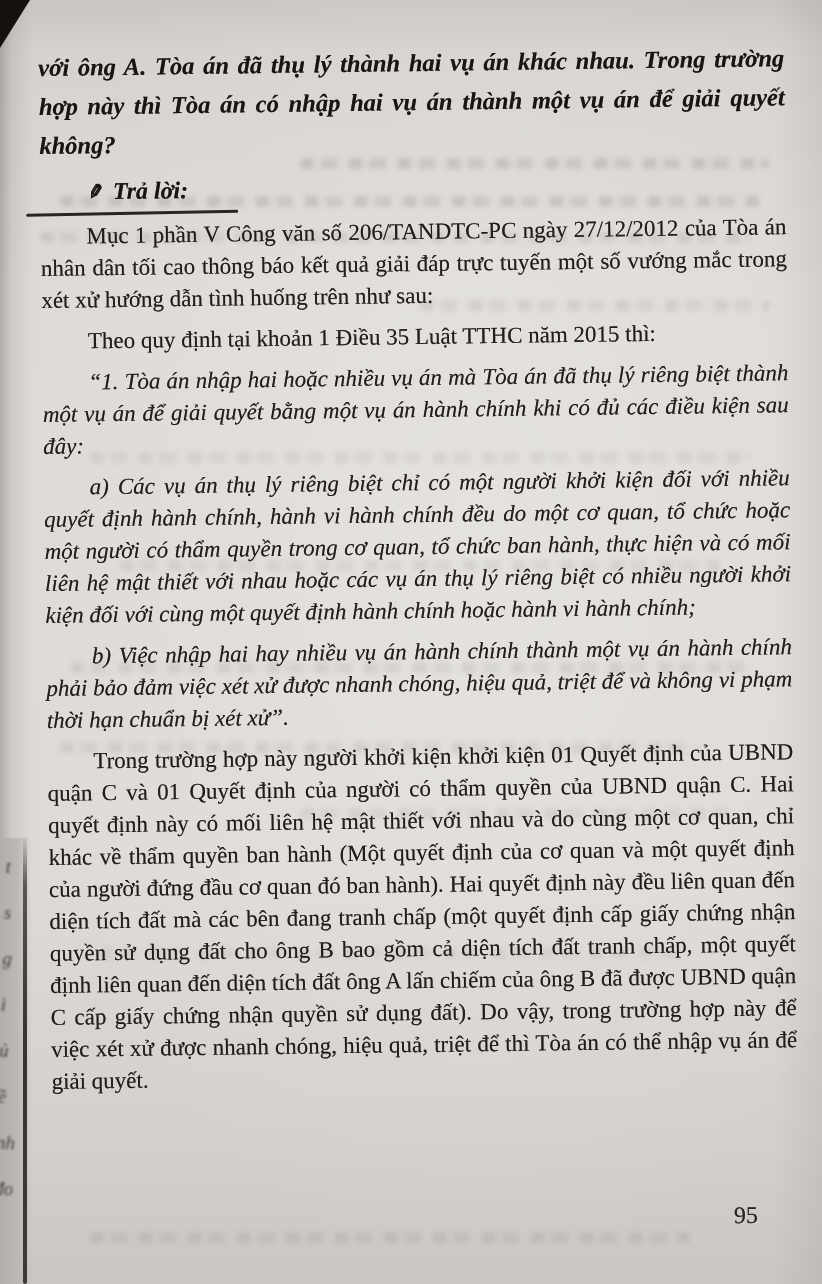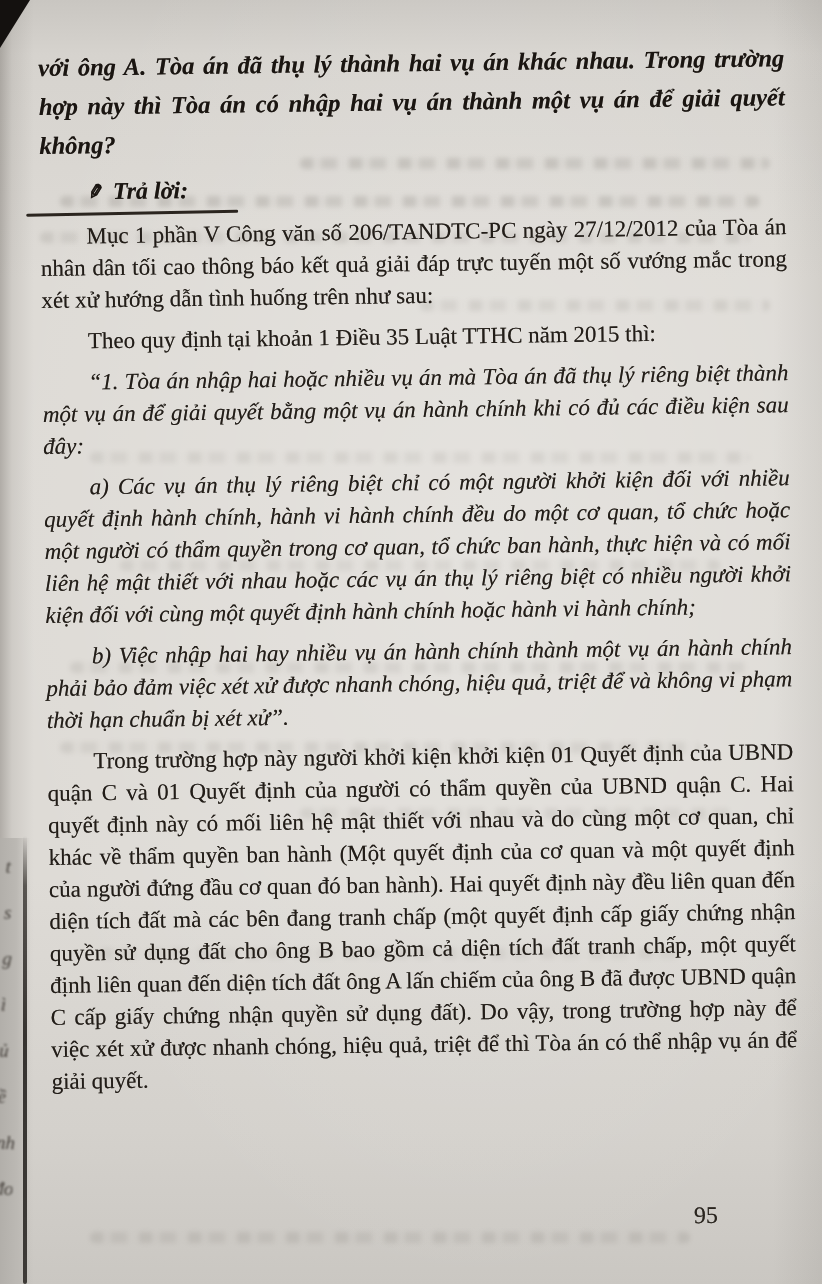--- a/index.html
+++ b/index.html
@@ -48,21 +48,21 @@
     word-spacing:2.5px;color:#1a1511;margin:0;}
   .answer-heading{position:relative;margin:12px 0 13px 48px;font-weight:bold;font-style:italic;
     font-size:24px;line-height:30px;color:#1a1511;}
   .pencil-icon{display:inline-block;transform:scaleX(-1) rotate(12deg);font-size:19px;
     margin-right:9px;vertical-align:1px;font-style:normal;}
   .heading-underline{position:absolute;left:-62px;bottom:-8px;width:212px;height:2.6px;
     background:#2b2username:#2b2username;background:#2b251f;transform:rotate(-0.35deg);border-radius:2px;}
   .paras p{margin:9px 0 0 0;text-indent:46px;}
   .paras p.italic{font-style:italic;}
   .paras p:first-child{margin-top:0;}
-  .page-number{position:absolute;left:694px;top:1202px;font-size:24px;color:#2a251f;
+  .page-number{position:absolute;left:734px;top:1202px;font-size:24px;color:#2a251f;
     transform:rotate(-0.75deg);text-shadow:0 0 0.5px rgba(20,15,10,0.5);}
 </style>
 </head>
 <body>
 
 <div class="page">
   <div class="paper"></div>
 
   <div class="bleed" style="left:300px;top:158px;width:470px;"></div>
   <div class="bleed" style="left:60px;top:196px;width:700px;"></div>

